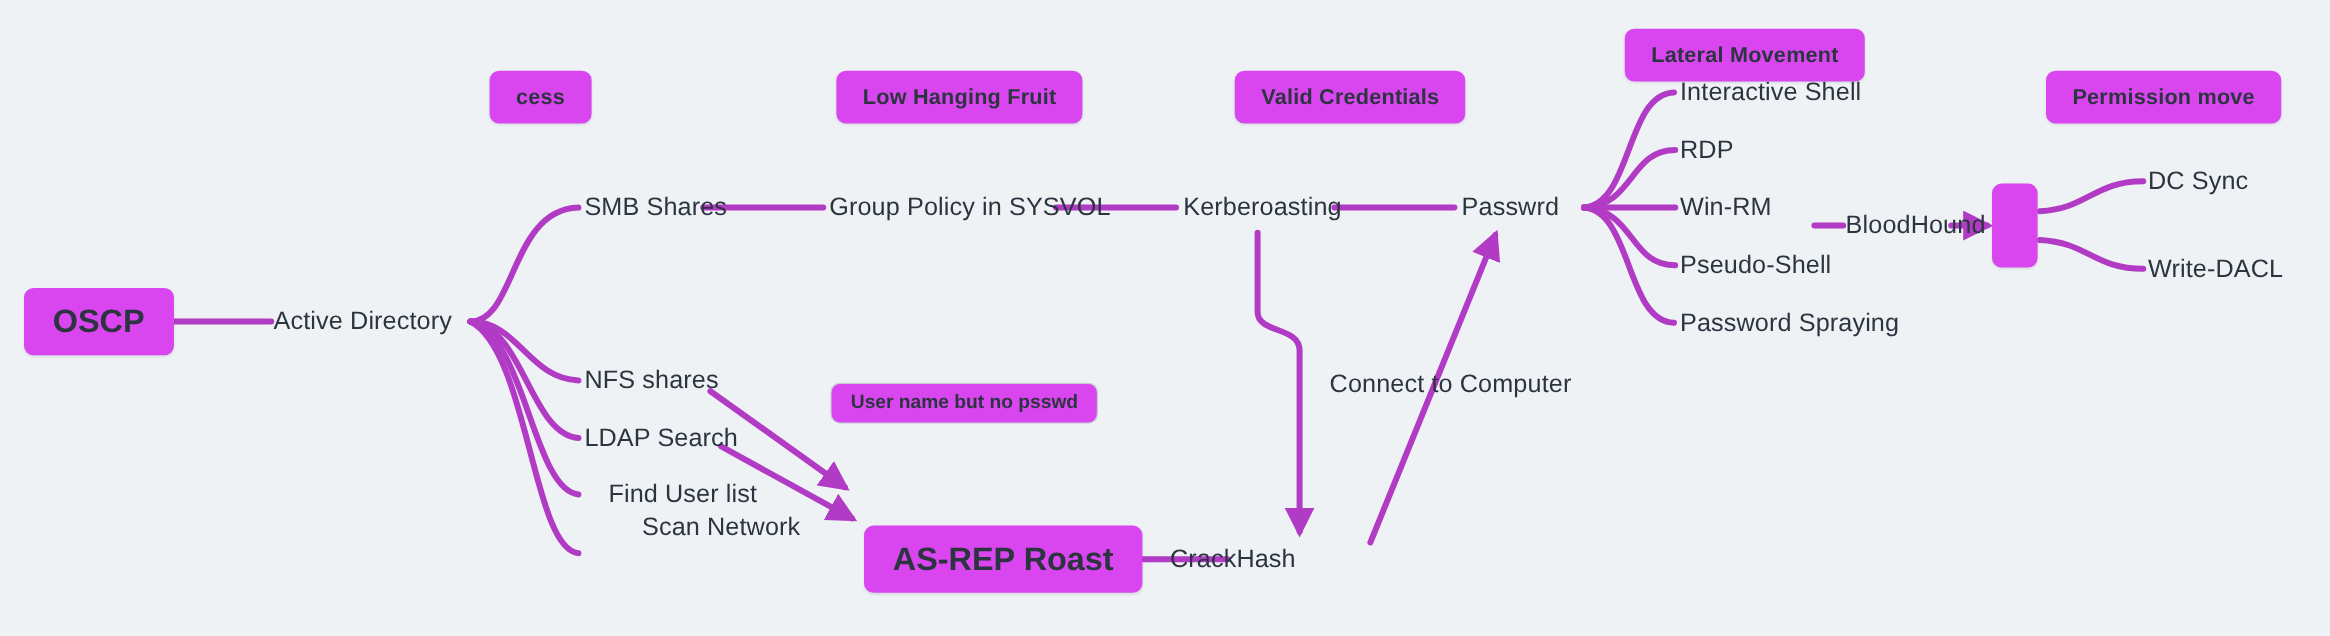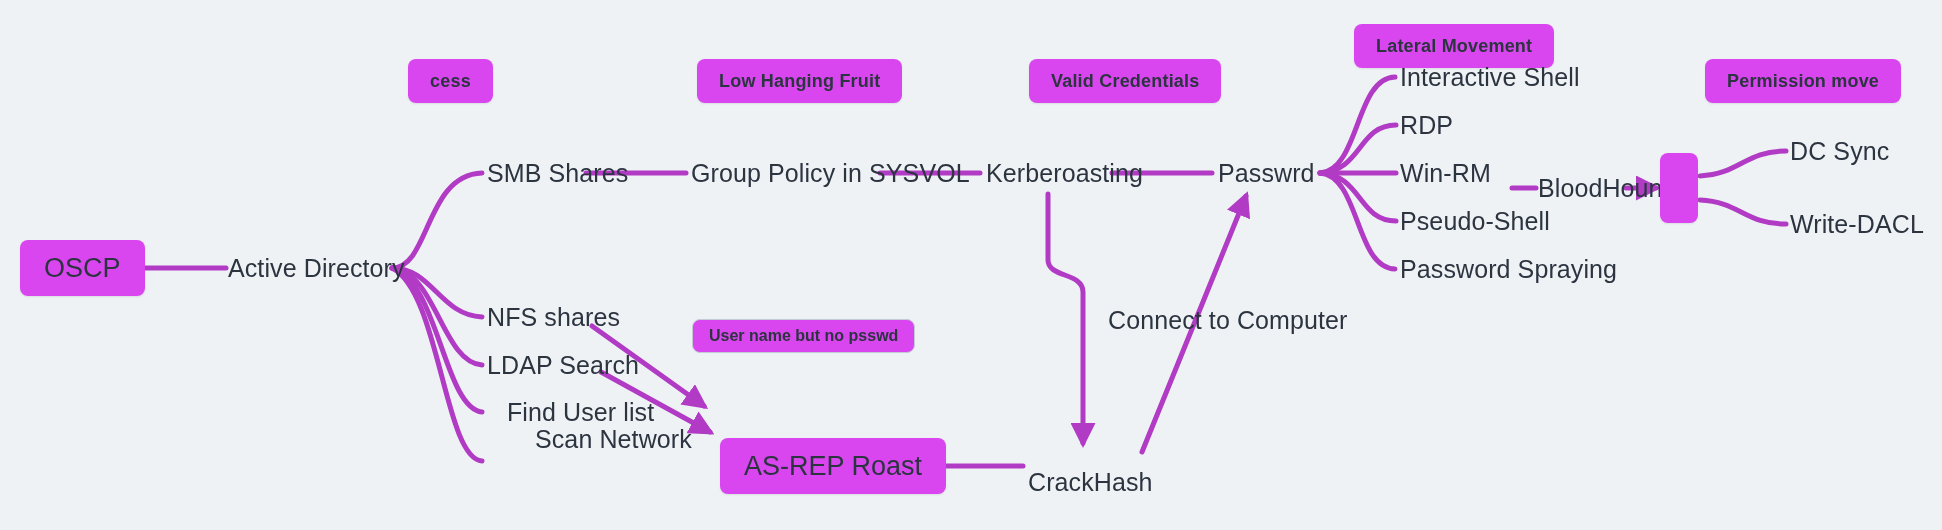--- a/index.html
+++ b/index.html
@@ -29,21 +29,21 @@
     pointer-events: none;
   }
   .node {
     position: absolute;
     white-space: nowrap;
     color: #2c3440;
     font-family: "Liberation Sans", sans-serif;
   }
   
   .node.text {
-    font-size: 25px;
+    font-size: 21px;
     font-weight: 400;
     letter-spacing: 0.1px;
     line-height: 1;
     transform: translateY(-50%);
   }
   
   .node.box {
     background: #d946ef;
     border-radius: 8px;
     box-shadow: 0 1px 2px rgba(25,40,60,0.10);
@@ -54,21 +54,21 @@
   }
   .node.box.header {
     font-size: 18px;
     font-weight: bold;
     letter-spacing: 0.2px;
     padding: 0 22px;
     height: 44px;
   }
   .node.box.plain {
     font-size: 27px;
-    font-weight: 400;
+    font-weight: 700;
     padding: 0 24px;
     height: 56px;
   }
   .node.box.outlined {
     font-size: 16px;
     font-weight: bold;
     padding: 0 16px;
     height: 32px;
     border: 1px solid #c3ccd6;
     box-shadow: none;
@@ -157,17 +157,17 @@
 
   <div class="node text" style="left:1538px; top:188px;">BloodHound</div>
   <div class="node box empty" style="left:1660px; top:188px;"></div>
   <div class="node text" style="left:1790px; top:151px;">DC Sync</div>
   <div class="node text" style="left:1790px; top:224px;">Write-DACL</div>
 
   <div class="node box outlined" style="left:692px; top:336px;">User name but no psswd</div>
 
   <div class="node box plain" style="left:720px; top:466px;">AS-REP Roast</div>
 
-  <div class="node text" style="left:1028px; top:466px;margin-top:16px;">CrackHash</div>
+  <div class="node text" style="left:975px; top:466px;">CrackHash</div>
 
   <div class="node text" style="left:1108px; top:320px;">Connect to Computer</div>
 
 </div>
 
 </body></html>

